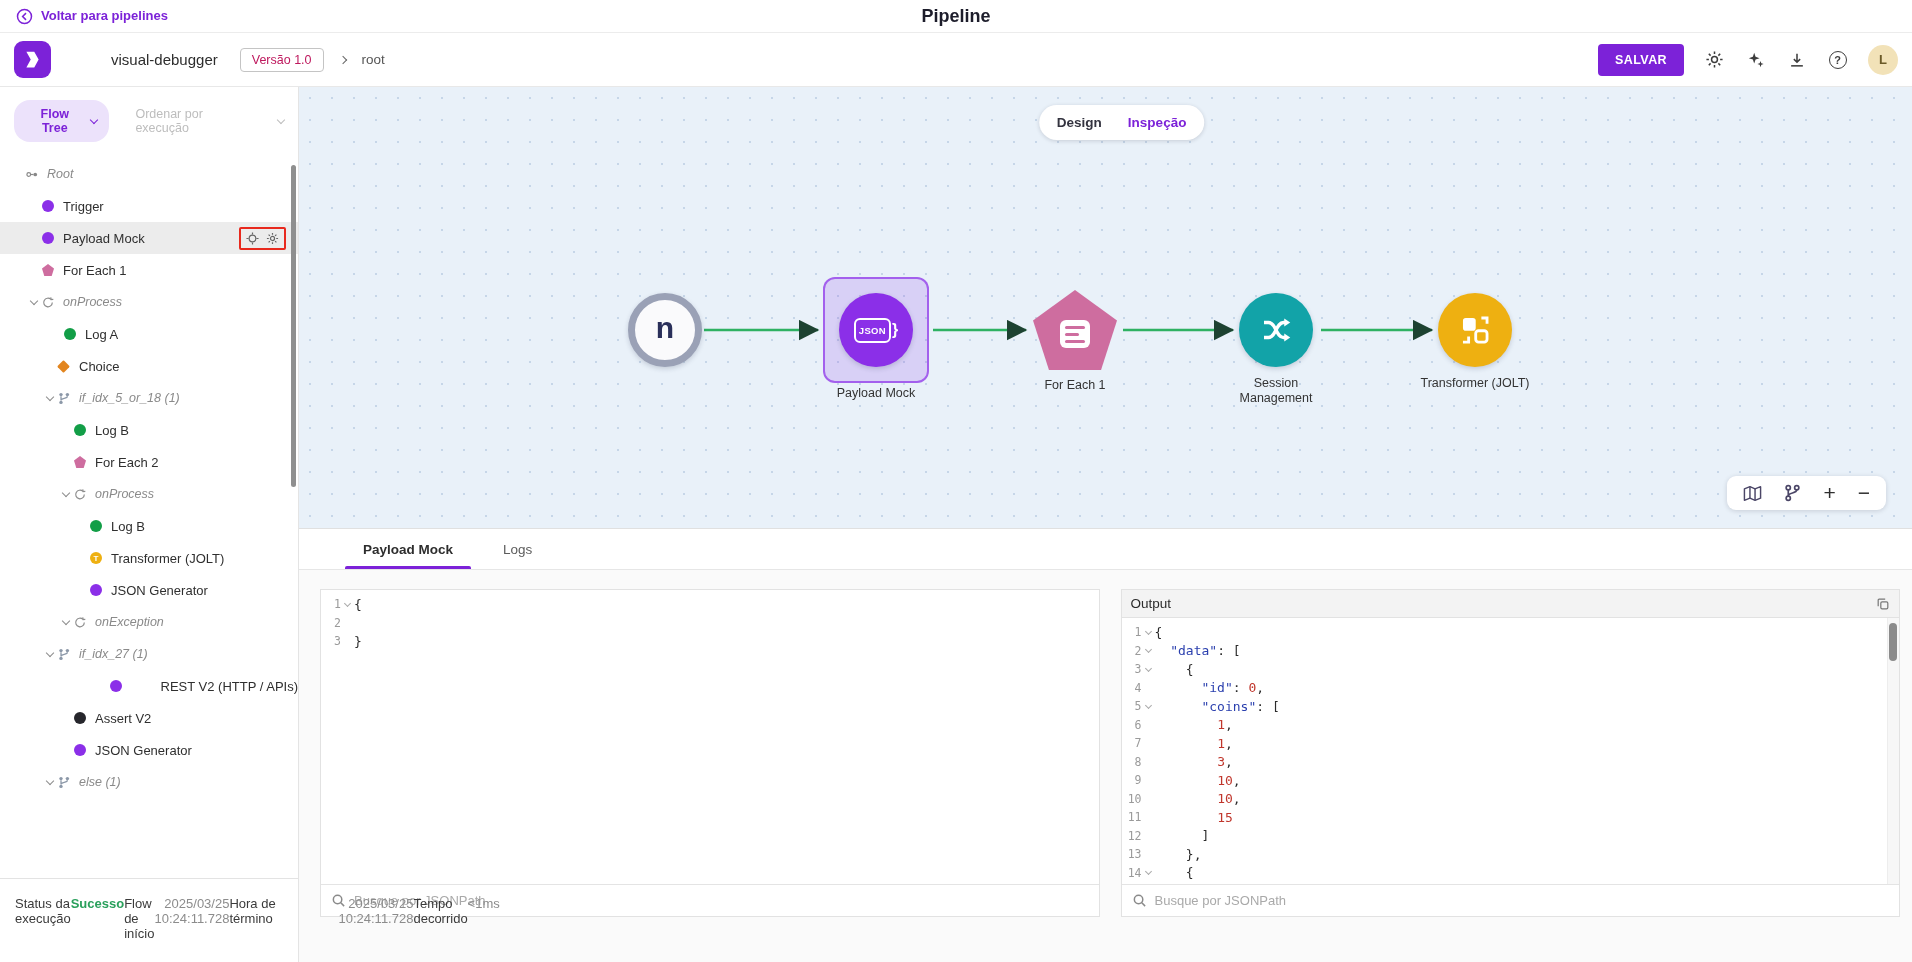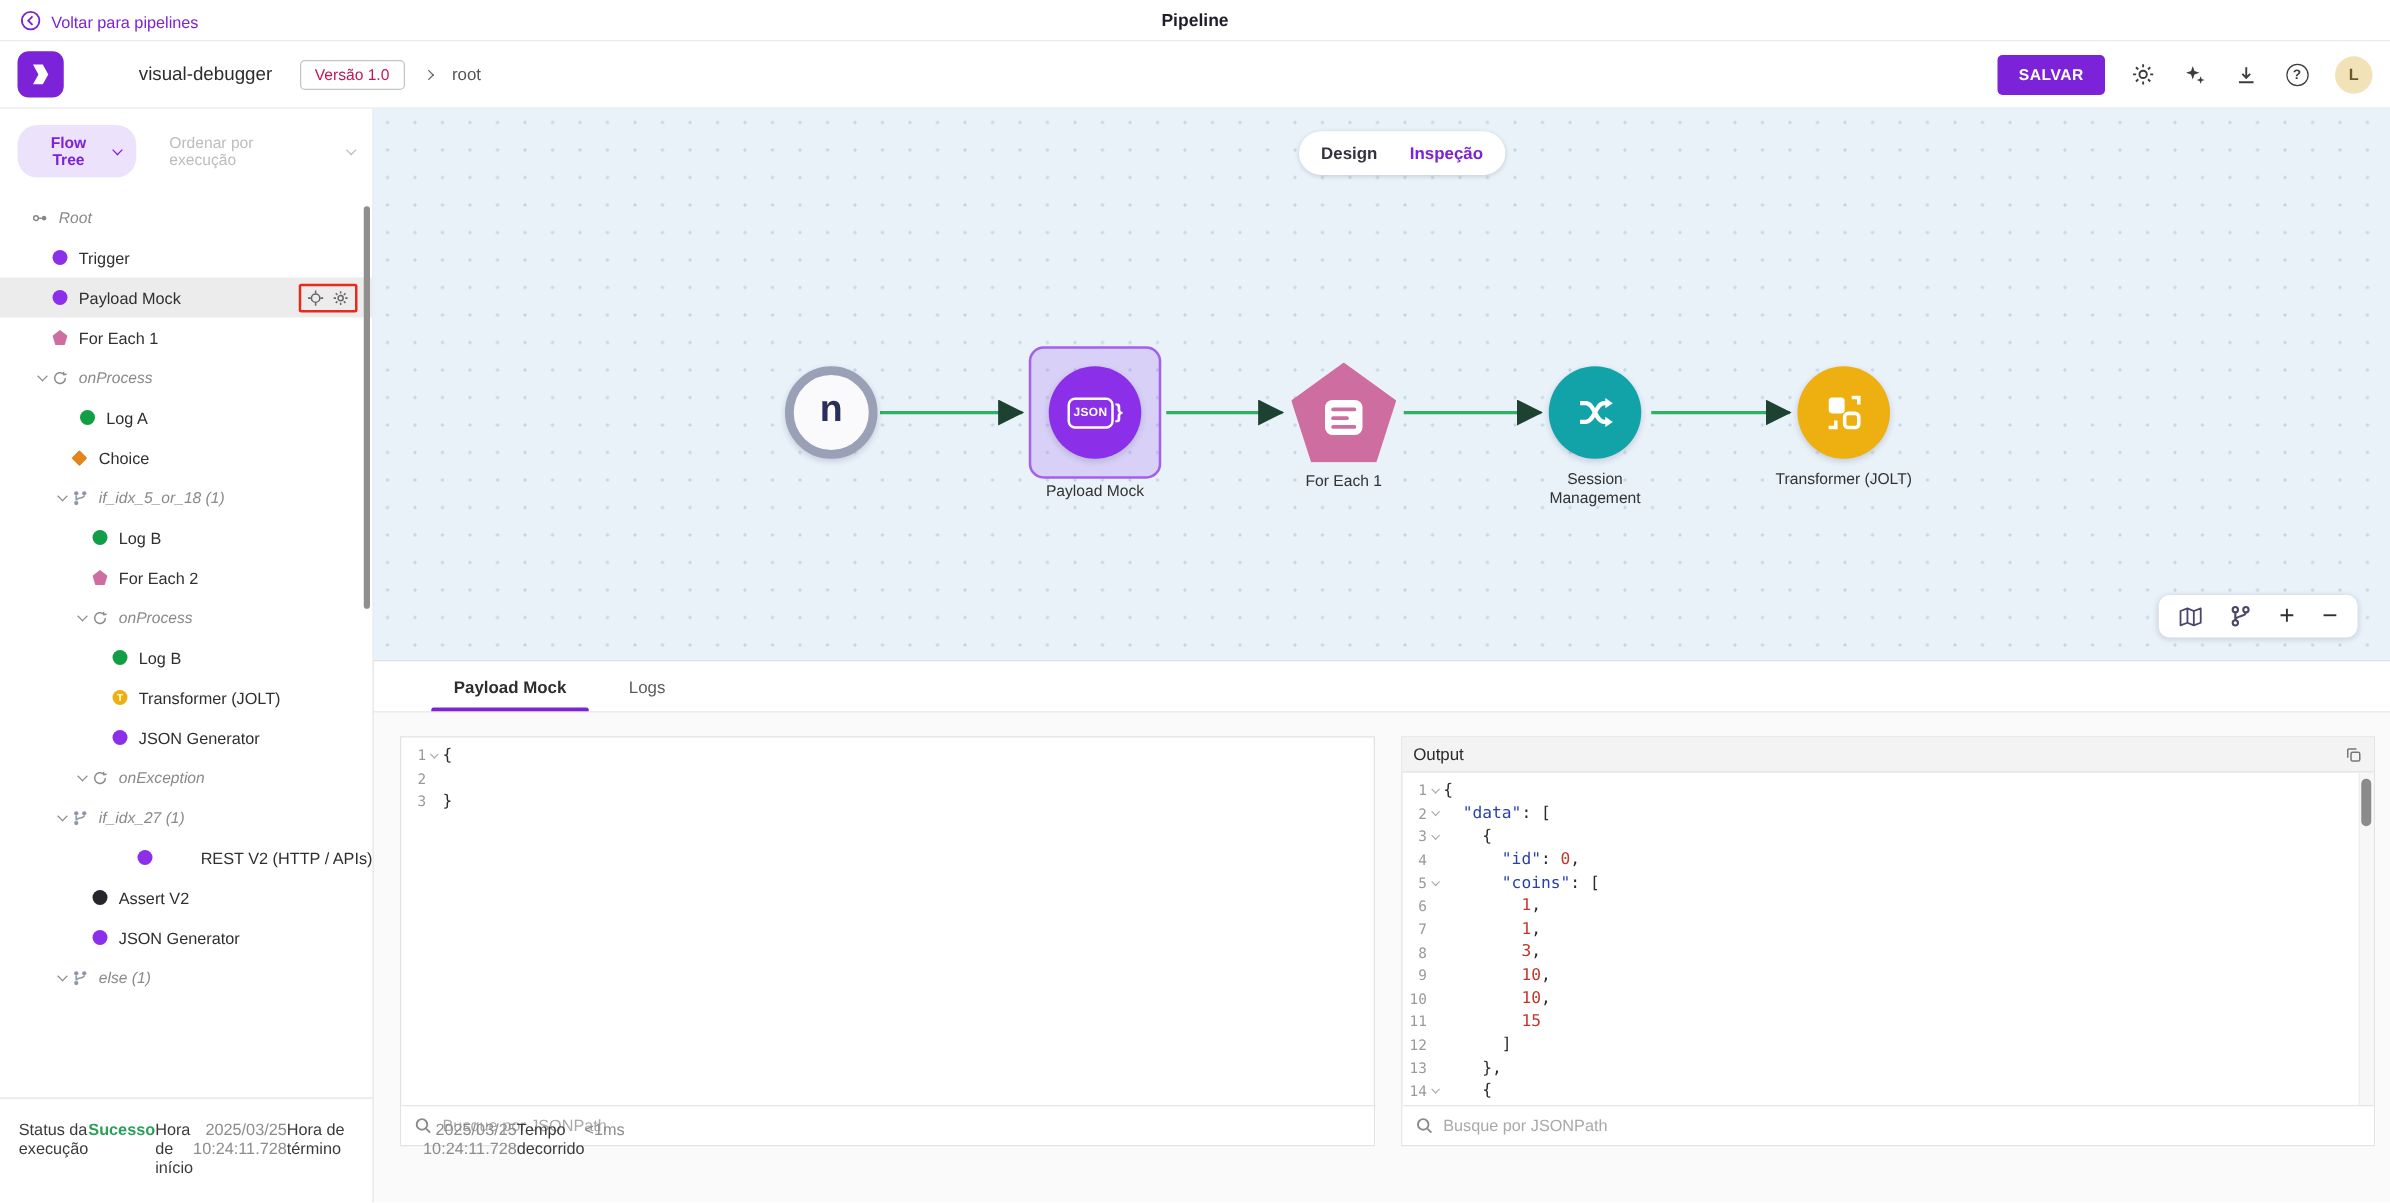--- a/index.html
+++ b/index.html
@@ -3,23 +3,23 @@
 <meta charset="utf-8">
 <style>
   :root{--accent:#7c22d8}
   *{box-sizing:border-box;margin:0;padding:0}
   html,body{width:1912px;height:962px;overflow:hidden;font-family:"Liberation Sans","DejaVu Sans",sans-serif;color:#333;background:#fff}
   .page{display:flex;flex-direction:column;height:100%}
   .chev{display:inline-block;width:6px;height:6px;border-right:1.7px solid currentColor;border-bottom:1.7px solid currentColor;transform:rotate(45deg)}
   .chev.r{transform:rotate(-45deg)}
   
   .topbar{flex:0 0 33px;display:flex;align-items:center;padding:0 16px;border-bottom:1px solid #ececec;position:relative;background:#fff}
-  .back-link{display:flex;align-items:flex-end;gap:8px;color:var(--accent);font-weight:400;font-size:13px;cursor:pointer;z-index:2}
+  .back-link{display:flex;align-items:flex-start;gap:8px;color:var(--accent);font-weight:700;font-size:13px;cursor:pointer;z-index:2}
   .back-ic{width:17px;height:17px;color:var(--accent);display:flex}
-  .topbar-title{position:absolute;left:0;right:0;text-align:center;font-weight:700;font-size:14px;color:#1d1d2b}
+  .topbar-title{position:absolute;left:0;right:0;text-align:center;font-weight:700;font-size:18px;color:#1d1d2b}
   
   .header{flex:0 0 54px;display:flex;align-items:center;padding:0 14px;border-bottom:1px solid #e8e8e8;background:#fff}
   .logo{width:37px;height:37px;border-radius:9px;background:var(--accent);display:flex;align-items:center;justify-content:center;cursor:pointer}
   .pipe-name{margin-left:60px;font-size:15px;color:#2d2d2d}
   .version-badge{margin-left:22px;border:1px solid #c4c4c4;border-radius:4px;padding:4px 11px;font-size:12.5px;color:#be185d}
   .bc-chev{margin:0 16px;color:#666;display:flex}
   .breadcrumb{font-size:13.5px;color:#555;cursor:pointer}
   .header-right{margin-left:auto;display:flex;align-items:center;gap:20px}
   .save-btn{background:var(--accent);color:#fff;border:none;border-radius:4px;font-weight:700;font-size:12.5px;letter-spacing:.4px;padding:9px 17px;cursor:pointer;font-family:inherit}
   .hicon{width:21px;height:21px;display:flex;align-items:center;justify-content:center;color:#3d3d3d;cursor:pointer}
@@ -342,21 +342,21 @@
             <span class="tlabel">else (1)</span>
           </div>
         </div>
       <div class="side-scroll"></div>
       <div class="status-panel" id="status-rows">
           <div class="status-row">
             <span class="status-label">Status da execução</span>
             <span class="status-value success">Sucesso</span>
           </div>
           <div class="status-row">
-            <span class="status-label">Hora de início</span>
+            <span class="status-label">Flow de início</span>
             <span class="status-value">2025/03/25 10:24:11.728</span>
           </div>
           <div class="status-row wrap">
             <span class="status-label">Hora de término</span>
             <span class="status-value">2025/03/25 10:24:11.728</span>
           </div>
           <div class="status-row">
             <span class="status-label">Tempo decorrido</span>
             <span class="status-value">&lt;1ms</span>
           </div>

